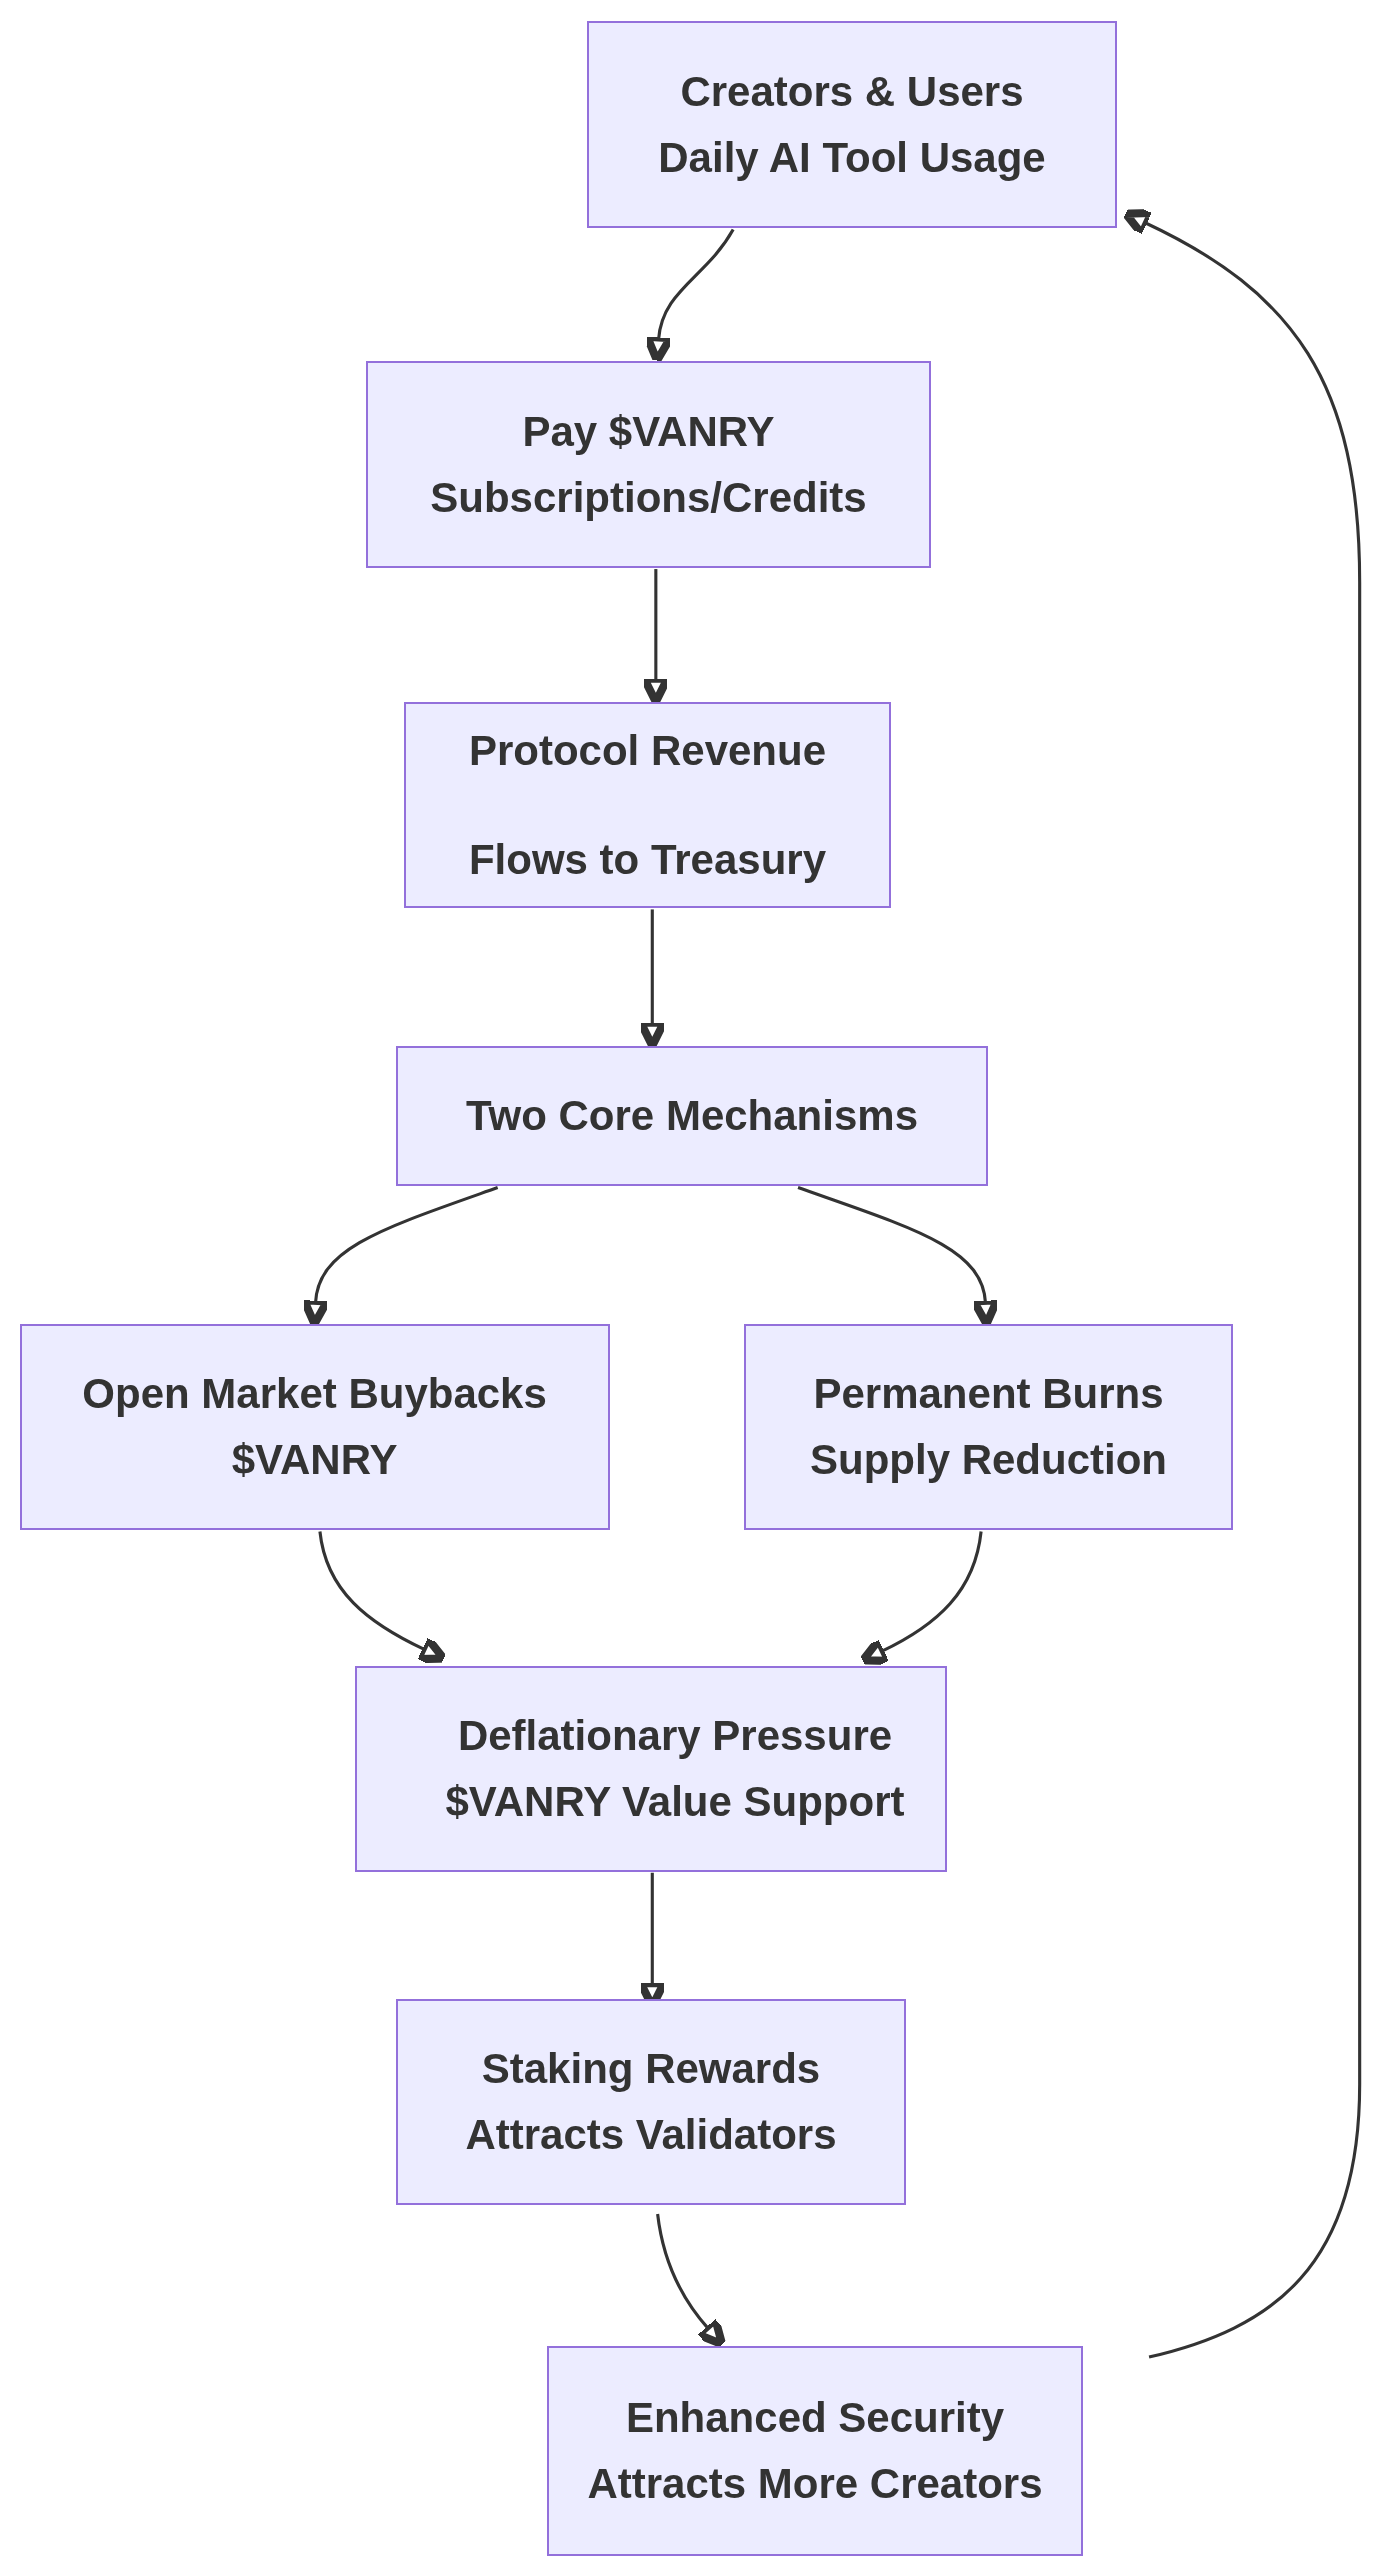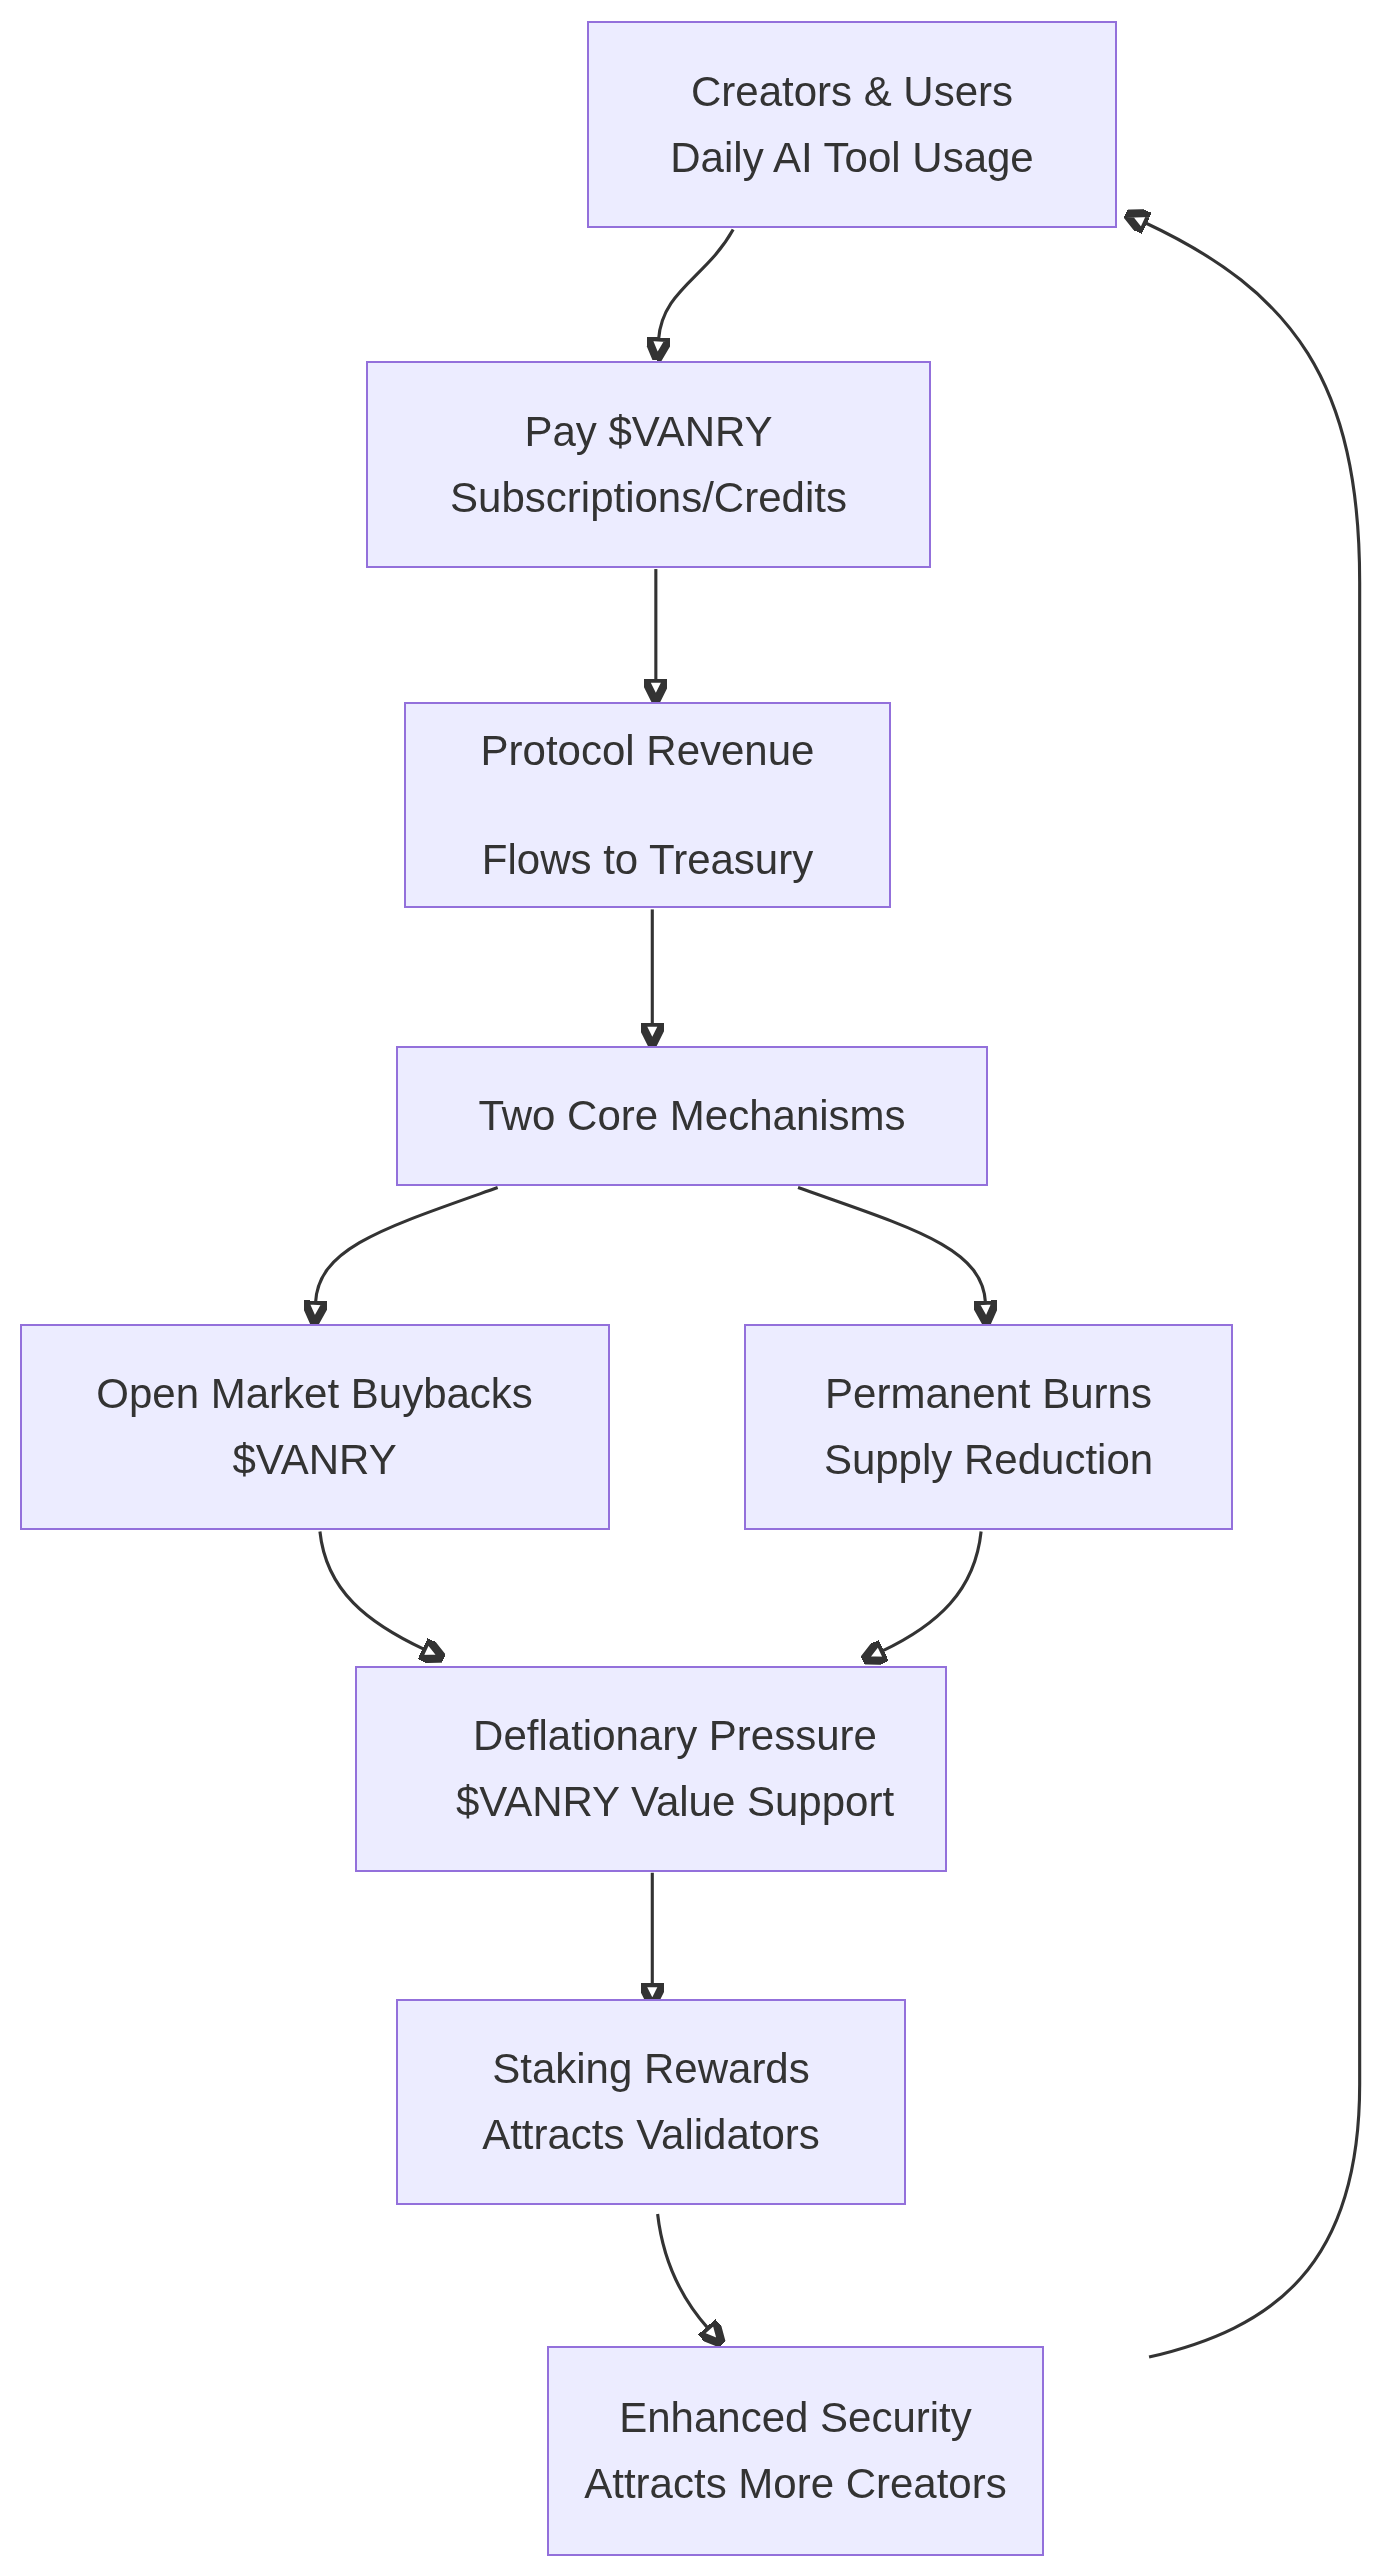--- a/index.html
+++ b/index.html
@@ -3,20 +3,21 @@
 <meta charset="utf-8">
 <style>
   html, body { margin: 0; padding: 0; background: #ffffff; }
   #canvas {
     position: relative;
     width: 1381px;
     height: 2576px;
     background: var(--bg, #ffffff);
     font-family: "Liberation Sans", "DejaVu Sans", sans-serif;
     overflow: hidden;
+    font-weight: bold;
   }
   #edge-layer {
     position: absolute;
     left: 0; top: 0;
     width: 1381px; height: 2576px;
   }
   #edge-layer path {
     fill: none;
     stroke: var(--edge, #333333);
     stroke-width: 3.5px;
@@ -37,21 +38,21 @@
   }
   
   .n0 { left: 587px; top: 21.3px;   width: 530px; height: 207px; }
   .n1 { left: 366px; top: 361px;  width: 565px; height: 207px; }
   .n2 { left: 404px; top: 702px;  width: 487px; height: 206px; gap: 43px; }
   .n3 { left: 351px; top: 1046px; width: 592px; height: 140px; margin-left: 45px; }
   .n4 { left: 19.6px;  top: 1324px; width: 590px; height: 206px; }
   .n5 { left: 744px; top: 1324px; width: 489px; height: 206px; }
   .n6 { left: 355px; top: 1666px; width: 592px; height: 206px; padding-left: 48px; }
   .n7 { left: 396px; top: 1999px; width: 510px; height: 206px; }
-  .n8 { left: 547px; top: 2346px; width: 497px; height: 210px; }
+  .n8 { left: 547px; top: 2346px; width: 536px; height: 210px; }
 </style>
 </head>
 <body>
 
 <div id="canvas" style="--bg: #FFFFFF; --node-fill: #ECECFF; --node-border: #9370DB; --edge: #333333; --text: #333333;">
 
   <svg id="edge-layer" viewBox="0 0 1554 2898" xmlns="http://www.w3.org/2000/svg">
     <defs>
       <marker id="arrow" viewBox="0 0 10 10" refX="1" refY="5" markerUnits="userSpaceOnUse" markerWidth="26" markerHeight="26" orient="auto">
         <path d="M 0 0 L 10 5 L 0 10 z" fill="#333333"></path>

